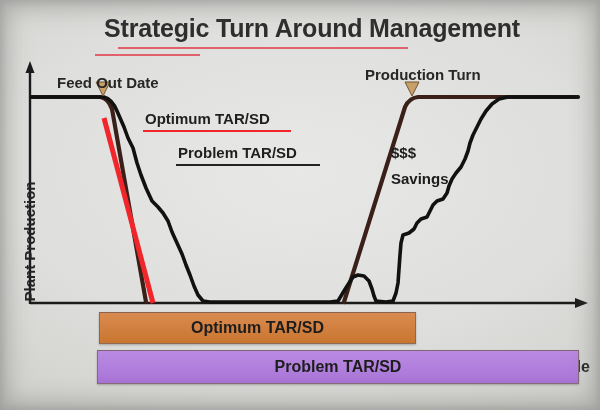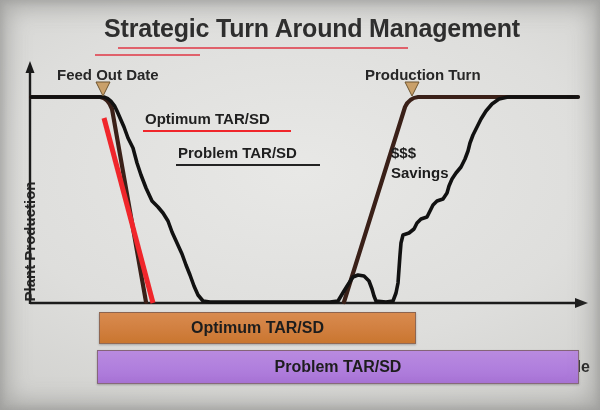--- a/index.html
+++ b/index.html
@@ -77,21 +77,21 @@
     font-size: 16px;
   }
 
   .marker-label {
     position: absolute;
     font-size: 15px;
     font-weight: bold;
     color: #272727;
     white-space: nowrap;
   }
-  #feed-out-label   { left: 57px;  top: 66px; text-align: center; }
+  #feed-out-label   { left: 57px;  top: 74px; text-align: center; }
   #production-label { left: 365px; top: 66px; }
 
   .annot {
     position: absolute;
     font-size: 15px;
     font-weight: bold;
     color: #1f1f1f;
     white-space: nowrap;
   }
   #annot-optimum { left: 145px; top: 110px; }
@@ -106,21 +106,21 @@
   #savings {
     position: absolute;
     left: 391px;
     top: 143px;
     font-size: 15px;
     font-weight: bold;
     color: #1c1c1c;
     line-height: 20px;
     white-space: nowrap;
   }
-  #savings .l2 { display:block; }
+  #savings .l2 { display:block;margin-top:6px; }
 
   
   .bar {
     position: absolute;
     display: flex;
     align-items: center;
     justify-content: center;
     font-size: 16px;
     font-weight: bold;
     color: #1d1d1d;

